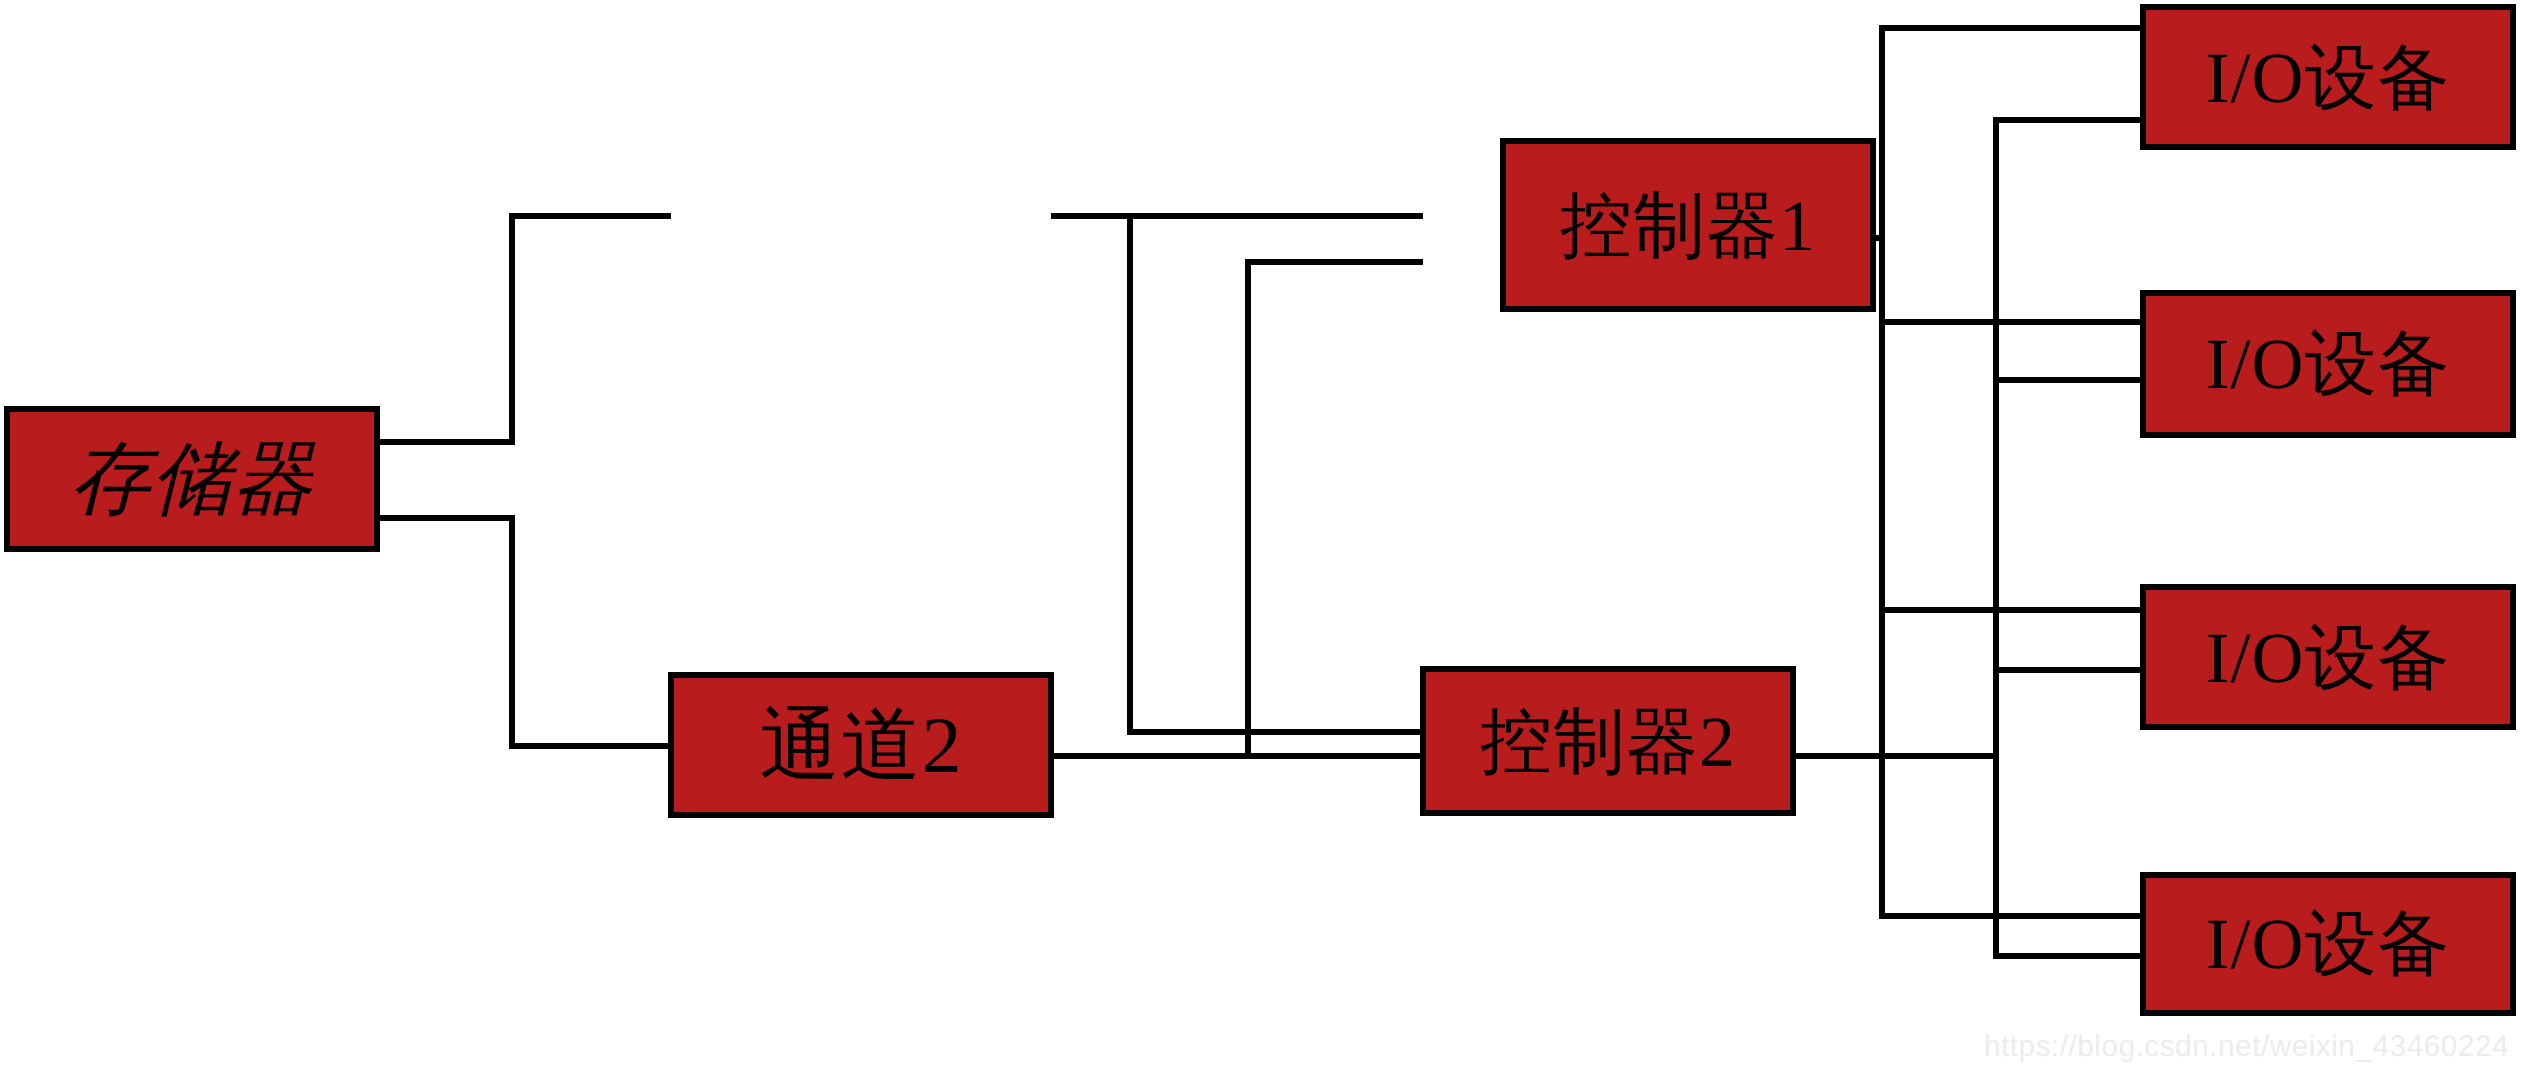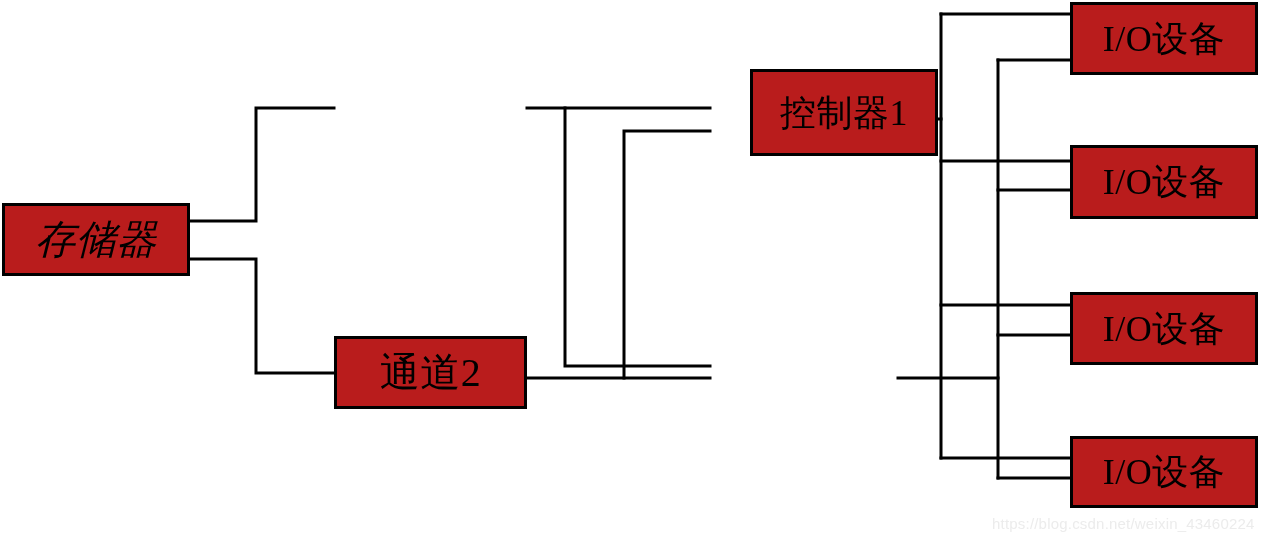--- a/index.html
+++ b/index.html
@@ -101,20 +101,23 @@
 
 
   <div class="node-box" style="left:334px; top:336px; width:193px; height:73px;text-align:center;">
     <span class="node-label size-lg">通道2</span>
   </div>
 
   <div class="node-box" style="left:710px; top:69px; width:188px; height:87px;margin-left:40px;">
     <span class="node-label size-md">控制器1</span>
   </div>
 
+  <div class="node-box" style="left:710px; top:333px; width:188px; height:75px;">
+    <span class="node-label size-md">控制器2</span>
+  </div>
 
   <div class="node-box" style="left:1070px; top:2px; width:188px; height:73px;">
     <span class="node-label size-md">I/O设备</span>
   </div>
 
   <div class="node-box" style="left:1070px; top:145px; width:188px; height:74px;">
     <span class="node-label size-md">I/O设备</span>
   </div>
 
   <div class="node-box" style="left:1070px; top:292px; width:188px; height:73px;">

